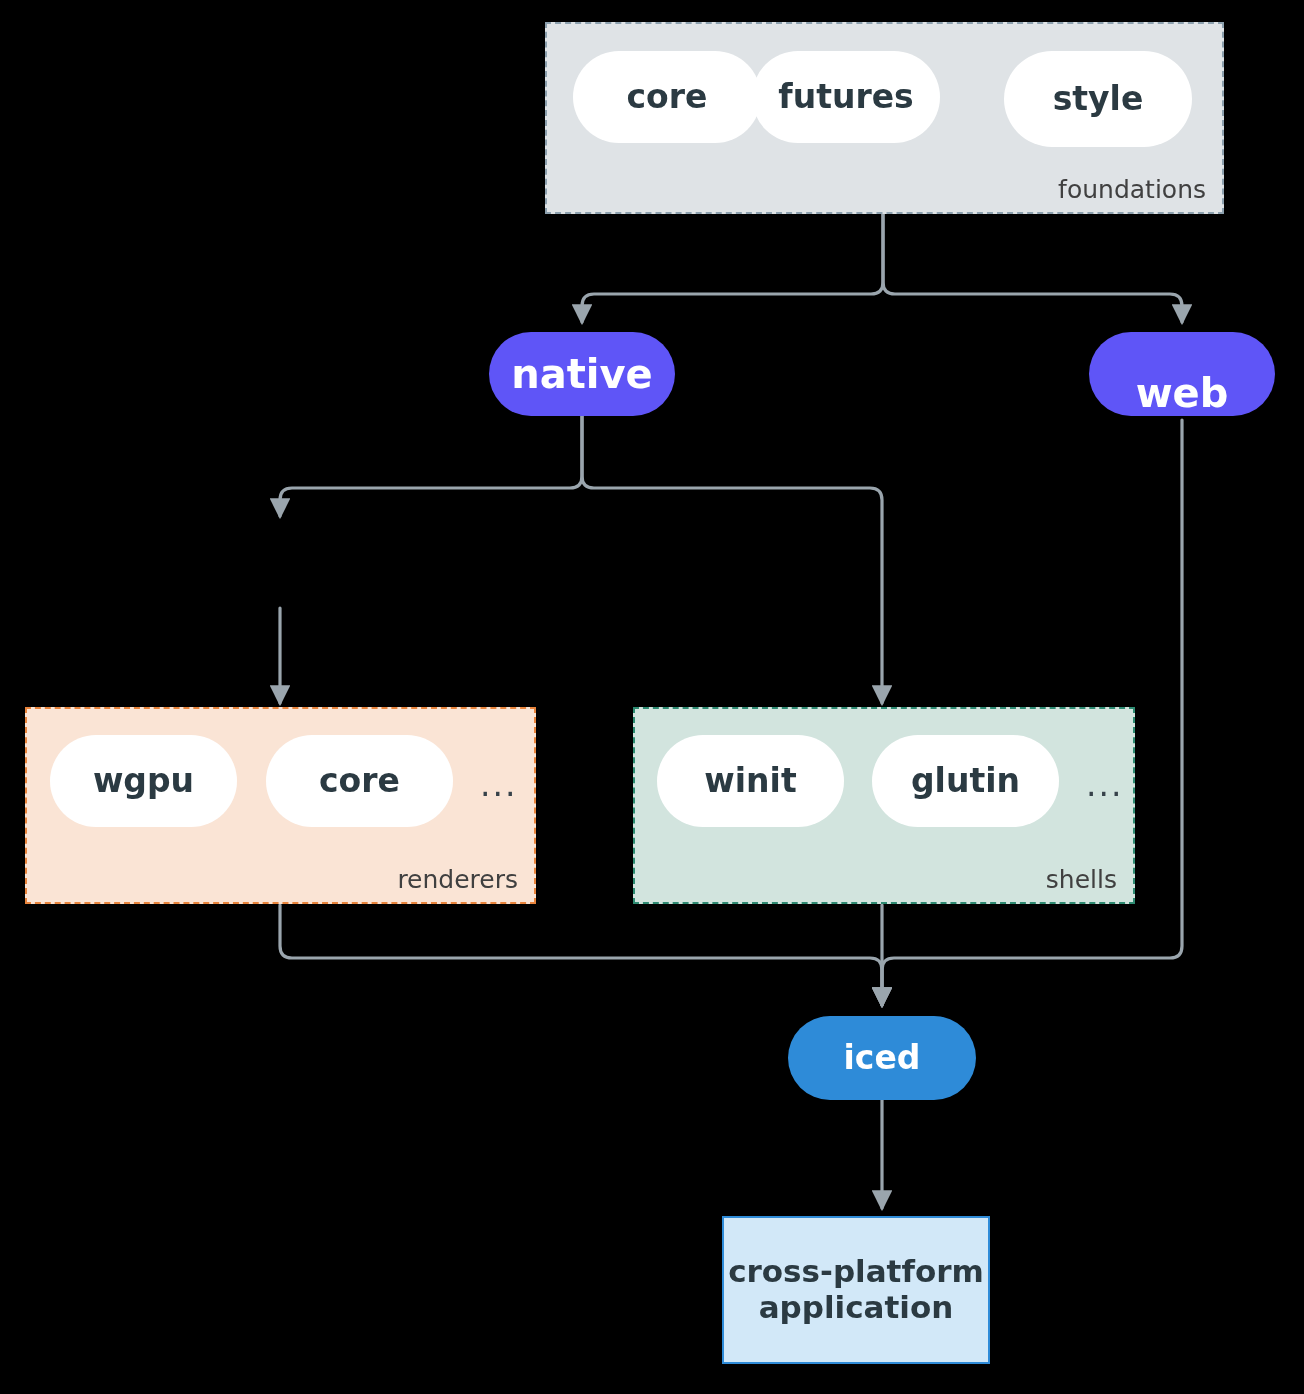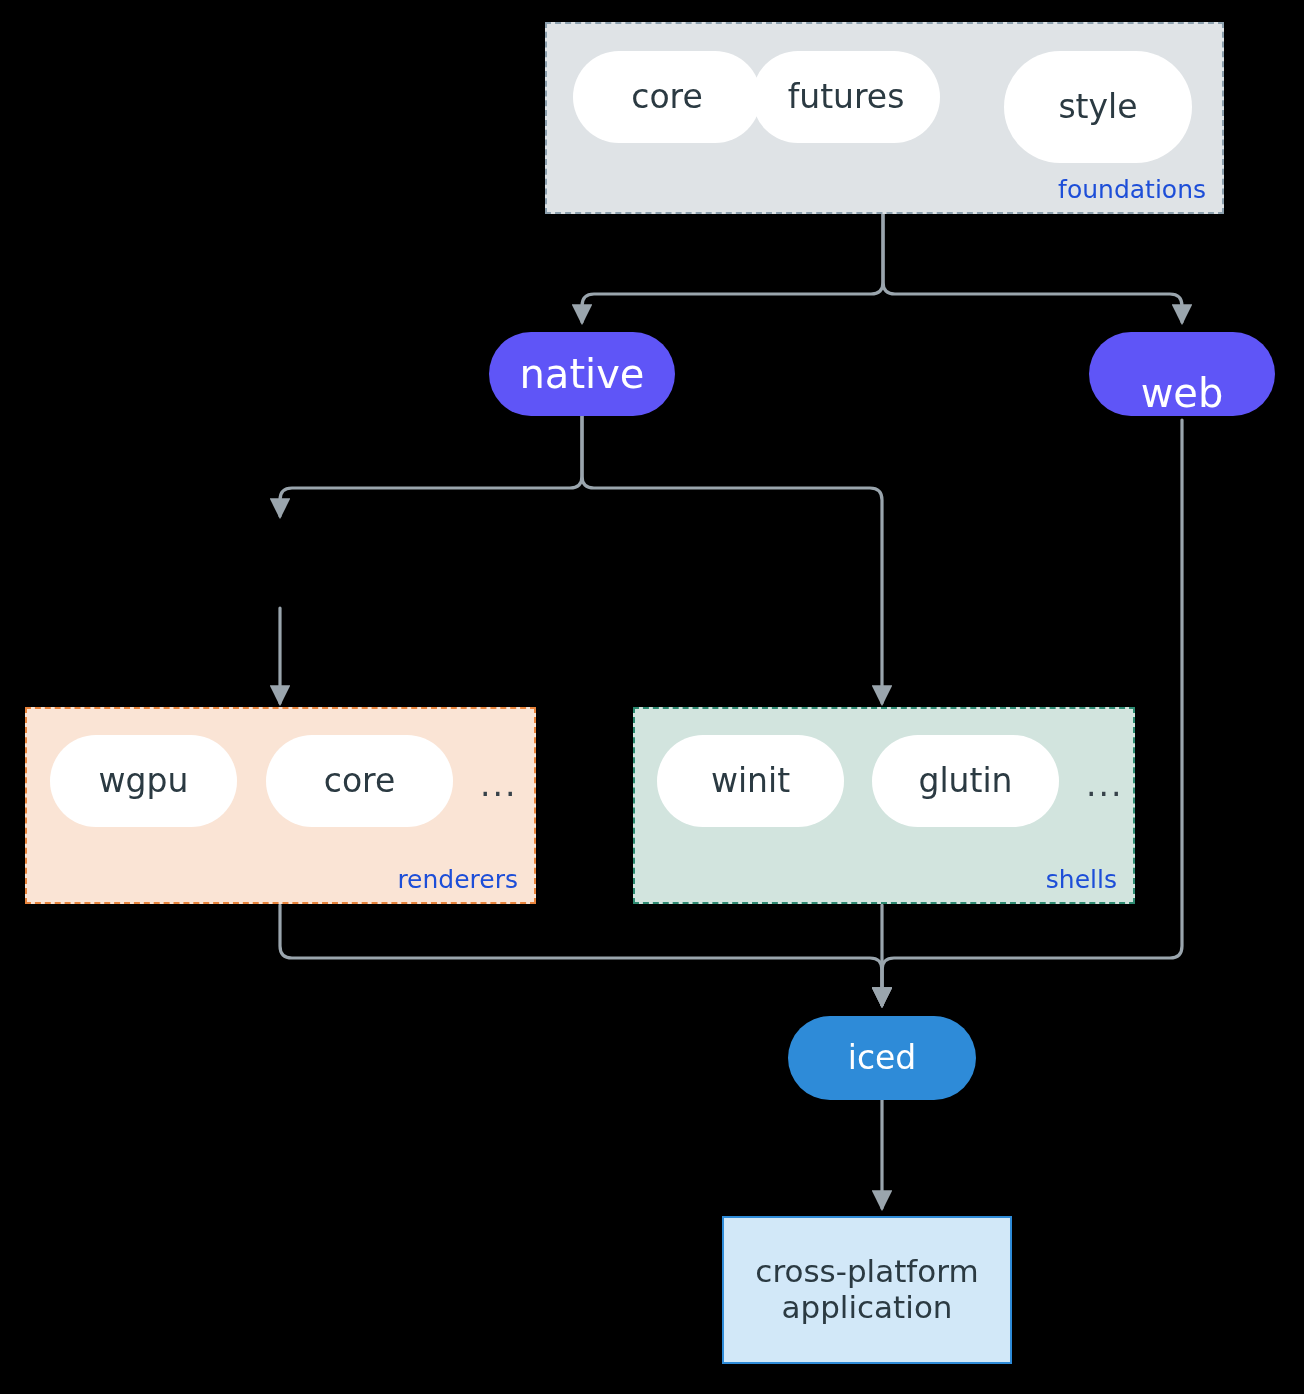--- a/index.html
+++ b/index.html
@@ -24,32 +24,33 @@
     pointer-events: none;
   }
   .node {
     position: absolute;
     display: flex;
     align-items: center;
     justify-content: center;
     box-sizing: border-box;
     text-align: center;
     line-height: 1.15;
+    font-weight: bold;
   }
   
   .cluster {
     position: absolute;
     box-sizing: border-box;
   }
   .cluster-label {
     position: absolute;
     right: 16px;
     bottom: 8px;
     font-size: 25px;
-    color: #1d4ed8;
+    color: #404040;
     white-space: nowrap;
   }
   .cluster-foundations {
     background: #dfe3e6;
     border: 2px dashed #8ca0ae;
   }
   .cluster-renderers {
     background: #fae4d5;
     border: 2px dashed #e8843c;
   }
@@ -135,21 +136,21 @@
 
   <div class="cluster cluster-foundations" style="left:545px; top:22px; width:679px; height:192px;">
     <div class="cluster-label">foundations</div>
   </div>
   <div class="node pill-white" style="left:573px; top:51px; width:188px; height:92px;">
     <span>core</span>
   </div>
   <div class="node pill-white" style="left:752px; top:51px; width:188px; height:92px;">
     <span>futures</span>
   </div>
-  <div class="node pill-white" style="left:1004px; top:51px; width:188px; height:112px;">
+  <div class="node pill-white" style="left:1004px; top:51px; width:188px; height:96px;">
     <span>style</span>
   </div>
 
   <div class="node pill-purple" style="left:489px; top:332px; width:186px; height:84px;">
     <span>native</span>
   </div>
   <div class="node pill-purple" style="left:1089px; top:332px; width:186px; height:84px;align-items:flex-end;">
     <span>web</span>
   </div>
 
@@ -173,18 +174,18 @@
   </div>
   <div class="node pill-white" style="left:872px; top:735px; width:187px; height:92px;">
     <span>glutin</span>
   </div>
   <div class="ellipsis" style="left:1086px; top:765px;">...</div>
 
   <div class="node pill-blue" style="left:788px; top:1016px; width:188px; height:84px;text-align:center;">
     <span>iced</span>
   </div>
 
-  <div class="node rect-app" style="left:722px; top:1216px; width:290px; height:148px;">
+  <div class="node rect-app" style="left:722px; top:1216px; width:268px; height:148px;">
     <span>cross-platform</span>
     <span>application</span>
   </div>
 
 </div>
 
 </body></html>

